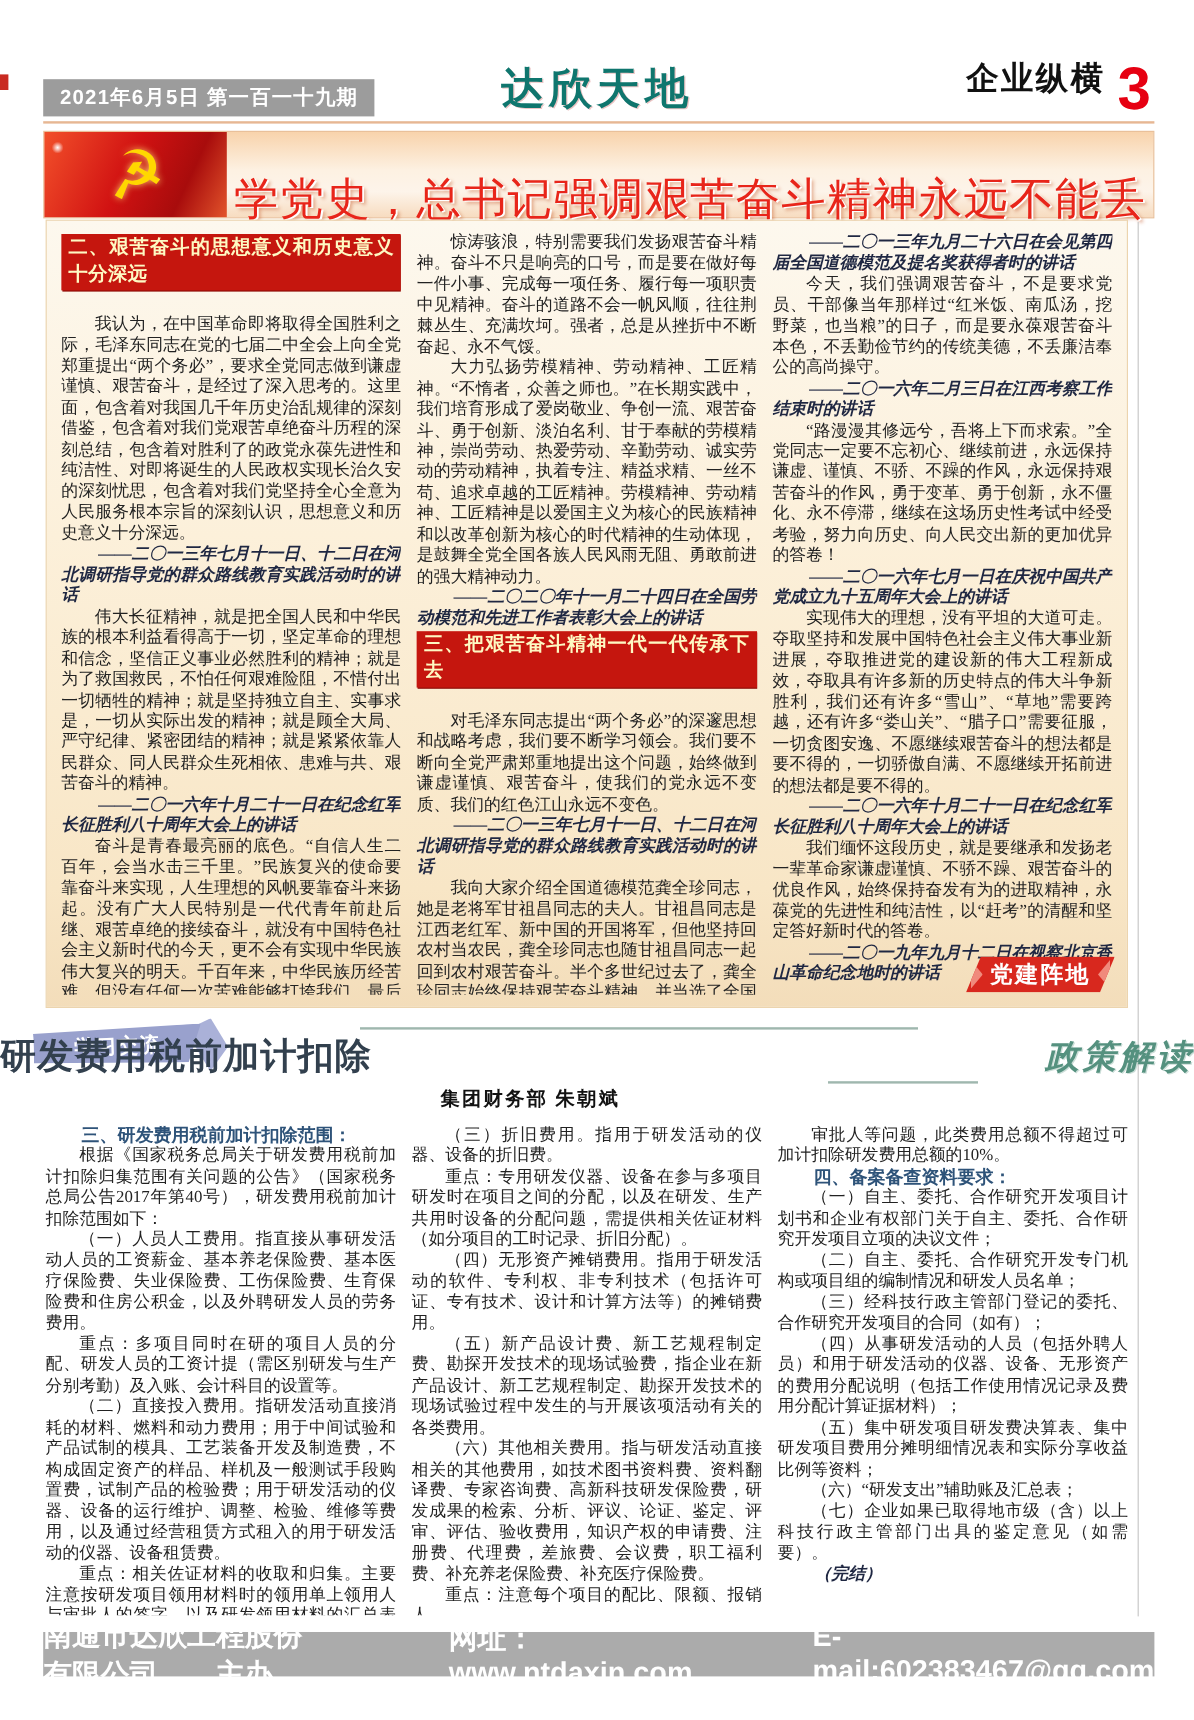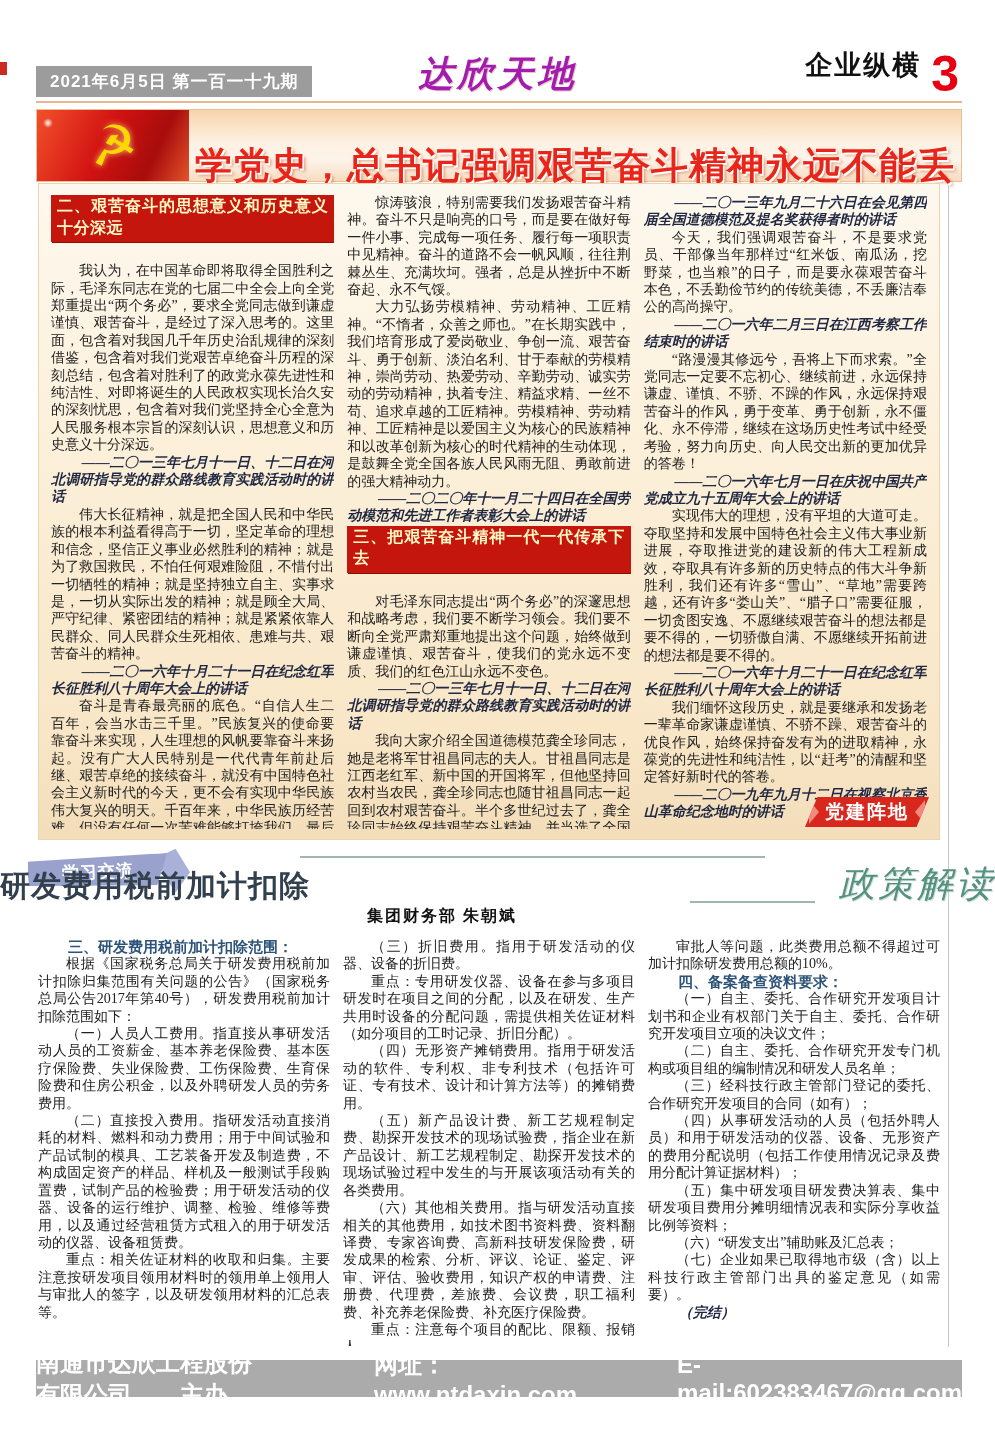--- a/index.html
+++ b/index.html
@@ -7,41 +7,41 @@
     width:995px;height:1433px;position:relative;background:#ffffff;overflow:hidden;
     font-family:"Liberation Serif","DejaVu Serif",serif;color:#222;
   }
 
   
   .red-mark{position:absolute;left:0;top:62px;width:7px;height:13px;background:#c92a21;}
   .date-box{position:absolute;left:36px;top:66px;background:#9c9c9c;color:#fff;
     font-family:"Liberation Sans","DejaVu Sans",sans-serif;font-size:17px;font-weight:bold;
     padding:4px 14px;letter-spacing:1px;}
   .masthead{position:absolute;left:50%;transform:translateX(-50%);top:50px;
-    font-size:36px;font-weight:bold;font-style:italic;color:#a21caf;letter-spacing:4px;
+    font-size:36px;font-weight:bold;color:#0f766e;letter-spacing:4px;
     text-shadow:1px 1px 0 rgba(181,18,18,.25);}
   .head-right{position:absolute;right:36px;top:52px;display:flex;align-items:flex-start;gap:10px;}
   .head-right .section-name{font-size:27px;font-weight:bold;color:#111;letter-spacing:2px;line-height:1;padding-bottom:6px;}
   .head-right .page-no{font-size:50px;font-weight:bold;color:#e60012;line-height:.9;
     font-family:"Liberation Sans","DejaVu Sans",sans-serif;}
   .header-rule{position:absolute;left:36px;right:33px;top:101px;border-top:2px solid #e7b793;}
 
   
   .banner{position:absolute;left:36px;right:33px;top:109px;height:71px;
     border:1px solid #e9c09a;display:flex;align-items:stretch;
     background:linear-gradient(180deg,#f8d3ac 0%,#fdf1e2 45%,#fdf4ea 70%,#f7dcc0 100%);}
   .banner-emblem{width:152px;flex:0 0 152px;position:relative;overflow:hidden;
     background:linear-gradient(115deg,#f2502a 0%,#d11212 45%,#a80c0c 75%,#e2542b 100%);
     display:flex;align-items:center;justify-content:center;}
   .banner-emblem .glyph{color:#ffd700;font-size:54px;line-height:1;
     text-shadow:0 0 6px rgba(255,230,120,.9);transform:rotate(-8deg);}
   .banner-emblem::after{content:"";position:absolute;left:6px;top:8px;width:10px;height:10px;
     background:radial-gradient(circle,#fff 0%,rgba(255,255,255,0) 70%);}
   .banner-headline{flex:1;display:flex;align-items:center;justify-content:center;
-    font-family:"Liberation Sans","DejaVu Sans",sans-serif;font-weight:bold;font-size:37px;
+    font-family:"Liberation Sans","DejaVu Sans",sans-serif;font-weight:normal;font-size:37px;
     color:#e8251a;letter-spacing:1px;white-space:nowrap;
     text-shadow:1.5px 1.5px 0 #fff,3px 3px 3px rgba(190,70,20,.45);margin-top:40px;}
 
   
   .main-box{position:absolute;left:38px;top:183px;width:902px;height:657px;box-sizing:border-box;
     border:1px solid #ecd4ae;
     background:linear-gradient(180deg,#fdf8ee 0%,#fcf0da 40%,#f8e6c6 85%,#f3ddba 100%);
     padding:10px 12px;overflow:hidden;}
   .cols{display:flex;gap:13px;height:100%;}
   .col{flex:1;overflow:hidden;font-size:14px;line-height:17.4px;text-align:justify;}
@@ -70,21 +70,21 @@
   .ribbon .body{position:absolute;left:0;top:4px;width:140px;height:32px;background:#99a1cd;
     clip-path:polygon(0 12%,100% 0,92% 100%,0 88%);display:flex;align-items:center;justify-content:center;
     color:#fff;font-family:"Liberation Sans","DejaVu Sans",sans-serif;font-weight:bold;font-size:17px;letter-spacing:1px;}
   .ribbon .tail{position:absolute;left:128px;top:0;width:34px;height:44px;background:#aab1d8;
     clip-path:polygon(0 20%,60% 0,100% 55%,55% 100%,25% 60%);}
   .study-lines .l1{position:absolute;left:300px;top:856px;width:465px;height:2px;background:#9fb7ae;}
   .study-lines .l2{position:absolute;left:690px;top:901px;width:125px;height:2px;background:#9fb7ae;}
   .study-title-row{position:absolute;left:0;width:995px;top:860px;display:flex;
     align-items:baseline;justify-content:space-between;}
   .study-title{font-size:30px;font-weight:bold;color:#32404e;letter-spacing:1px;}
-  .study-title-script{font-size:36px;font-weight:normal;font-style:italic;color:#55917f;
+  .study-title-script{font-size:28px;font-weight:bold;font-style:italic;color:#55917f;
     letter-spacing:3px;text-shadow:1px 1px 0 rgba(85,145,127,.3);}
   .study-byline{position:absolute;left:0;width:884px;top:906px;text-align:center;
     font-size:16px;font-weight:bold;color:#111;letter-spacing:2px;}
 
   
   .bottom-box{position:absolute;left:38px;top:938px;width:902px;height:408px;overflow:hidden;}
 
   
   .footer{position:absolute;left:36px;right:33px;top:1360px;height:37px;background:#ababab;
     display:flex;align-items:center;justify-content:center;gap:100px;
@@ -158,20 +158,21 @@
   <span class="study-title-script">政策解读</span>
 </div>
 <div class="study-byline">集团财务部  朱朝斌</div>
 
 <div class="bottom-box">
   <div class="cols">
       <div class="col">
         <p class="bh">三、研发费用税前加计扣除范围：</p>
         <p class="p">根据《国家税务总局关于研发费用税前加计扣除归集范围有关问题的公告》（国家税务总局公告2017年第40号），研发费用税前加计扣除范围如下：</p>
         <p class="p">（一）人员人工费用。指直接从事研发活动人员的工资薪金、基本养老保险费、基本医疗保险费、失业保险费、工伤保险费、生育保险费和住房公积金，以及外聘研发人员的劳务费用。</p>
+        <p class="p">重点：多项目同时在研的项目人员的分配、研发人员的工资计提（需区别研发与生产分别考勤）及入账、会计科目的设置等。</p>
         <p class="p">（二）直接投入费用。指研发活动直接消耗的材料、燃料和动力费用；用于中间试验和产品试制的模具、工艺装备开发及制造费，不构成固定资产的样品、样机及一般测试手段购置费，试制产品的检验费；用于研发活动的仪器、设备的运行维护、调整、检验、维修等费用，以及通过经营租赁方式租入的用于研发活动的仪器、设备租赁费。</p>
         <p class="p">重点：相关佐证材料的收取和归集。主要注意按研发项目领用材料时的领用单上领用人与审批人的签字，以及研发领用材料的汇总表等。</p>
       </div>
       <div class="col">
         <p class="p">（三）折旧费用。指用于研发活动的仪器、设备的折旧费。</p>
         <p class="p">重点：专用研发仪器、设备在参与多项目研发时在项目之间的分配，以及在研发、生产共用时设备的分配问题，需提供相关佐证材料（如分项目的工时记录、折旧分配）。</p>
         <p class="p">（四）无形资产摊销费用。指用于研发活动的软件、专利权、非专利技术（包括许可证、专有技术、设计和计算方法等）的摊销费用。</p>
         <p class="p">（五）新产品设计费、新工艺规程制定费、勘探开发技术的现场试验费，指企业在新产品设计、新工艺规程制定、勘探开发技术的现场试验过程中发生的与开展该项活动有关的各类费用。</p>
         <p class="p">（六）其他相关费用。指与研发活动直接相关的其他费用，如技术图书资料费、资料翻译费、专家咨询费、高新科技研发保险费，研发成果的检索、分析、评议、论证、鉴定、评审、评估、验收费用，知识产权的申请费、注册费、代理费，差旅费、会议费，职工福利费、补充养老保险费、补充医疗保险费。</p>
         <p class="p">重点：注意每个项目的配比、限额、报销人、</p>

